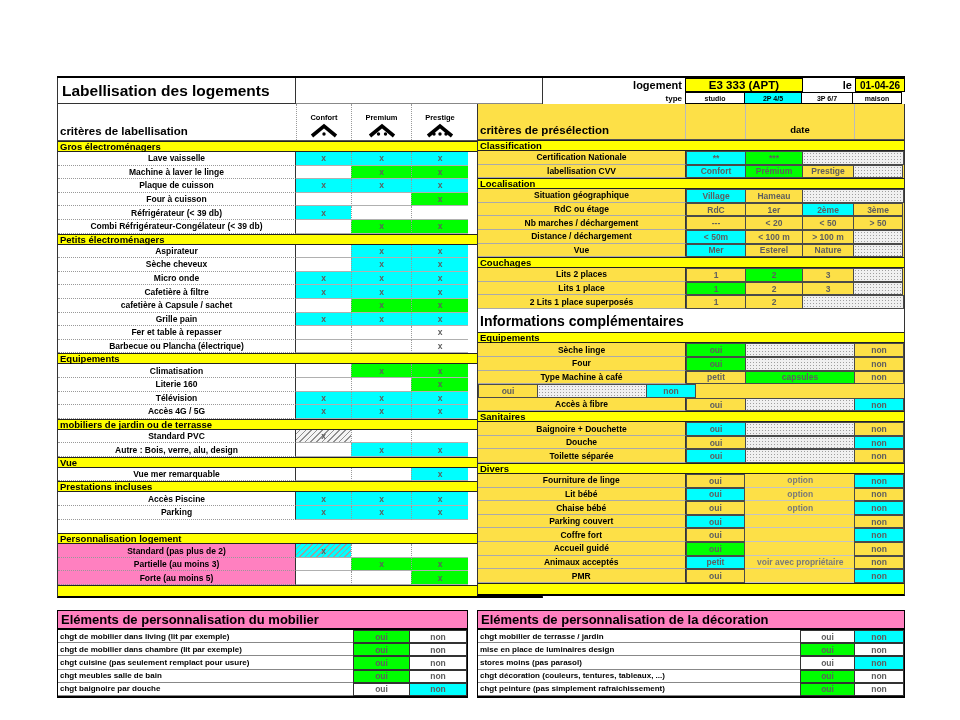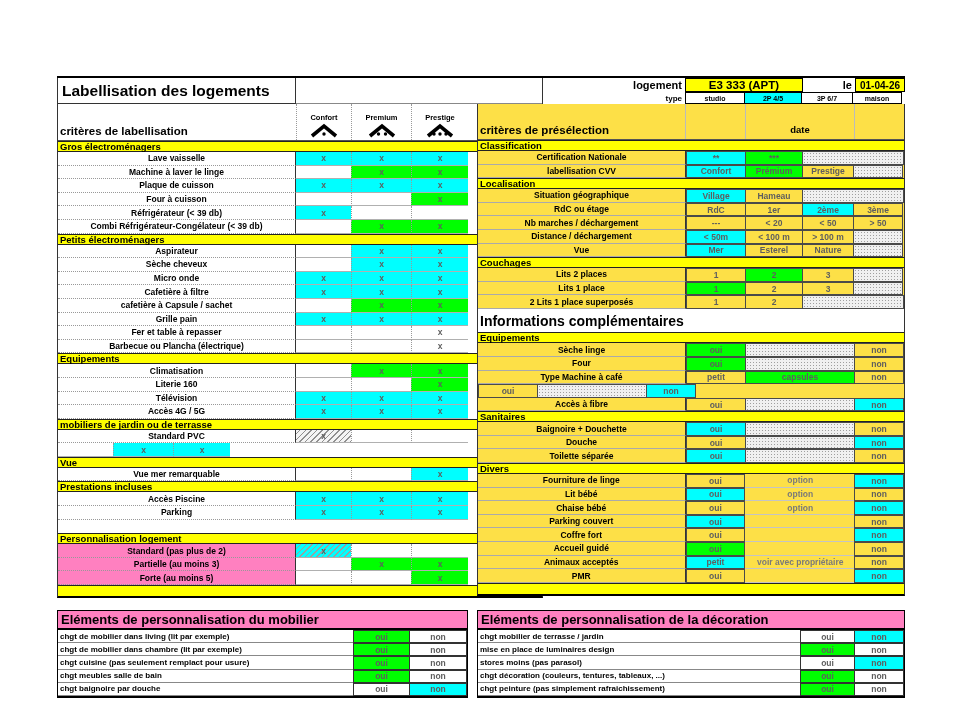--- a/index.html
+++ b/index.html
@@ -224,20 +224,21 @@
           <div class="lv bg-c" style="width: 57px;">x</div>
         </div>
         <div class="band">mobiliers de jardin ou de terrasse</div>
         <div class="lrow">
           <div class="llab">Standard PVC</div>
           <div class="lv first bg-diag" style="width: 55px;">x</div>
           <div class="lv" style="width: 60px;"></div>
           <div class="lv" style="width: 57px;"></div>
         </div>
         <div class="lrow">
+          <div class="llab">Autre : Bois, verre, alu, design</div>
           <div class="lv first" style="width: 55px;"></div>
           <div class="lv bg-c" style="width: 60px;">x</div>
           <div class="lv bg-c" style="width: 57px;">x</div>
         </div>
         <div class="band">Vue</div>
         <div class="lrow">
           <div class="llab">Vue mer remarquable</div>
           <div class="lv first" style="width: 55px;"></div>
           <div class="lv" style="width: 60px;"></div>
           <div class="lv bg-c" style="width: 57px;">x</div>

